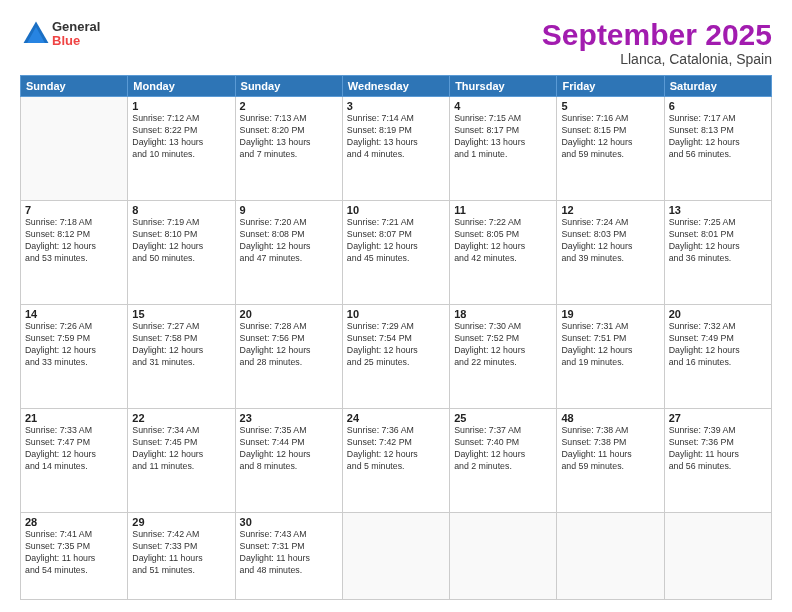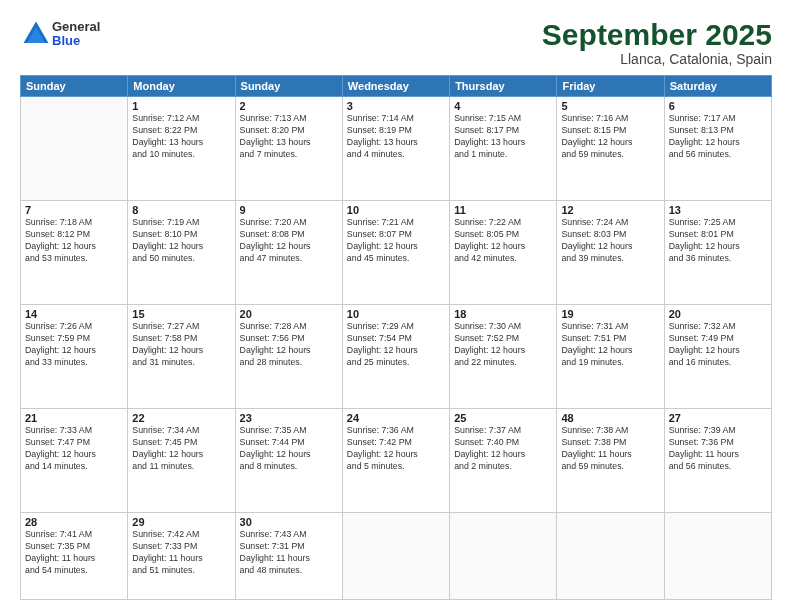--- a/index.html
+++ b/index.html
@@ -28,32 +28,32 @@
       align-items: center;
     }
     .logo-text {
       display: flex;
       flex-direction: column;
       font-size: 13px;
       font-weight: bold;
       line-height: 1.1;
     }
     .logo-general { color: #333; }
-    .logo-blue { color: #1d4ed8; }
+    .logo-blue { color: #ef4444; }
     .logo-icon {
       width: 32px;
       height: 32px;
     }
     .title-block {
       text-align: right;
     }
     .title-block h1 {
       font-size: 30px;
       font-weight: bold;
-      color: #14532d;
+      color: #a21caf;
       line-height: 1.1;
     }
     .title-block h2 {
       font-size: 14px;
       font-weight: normal;
       color: #444;
     }
     .calendar {
       flex: 1;
       border: 1px solid #ccc;

